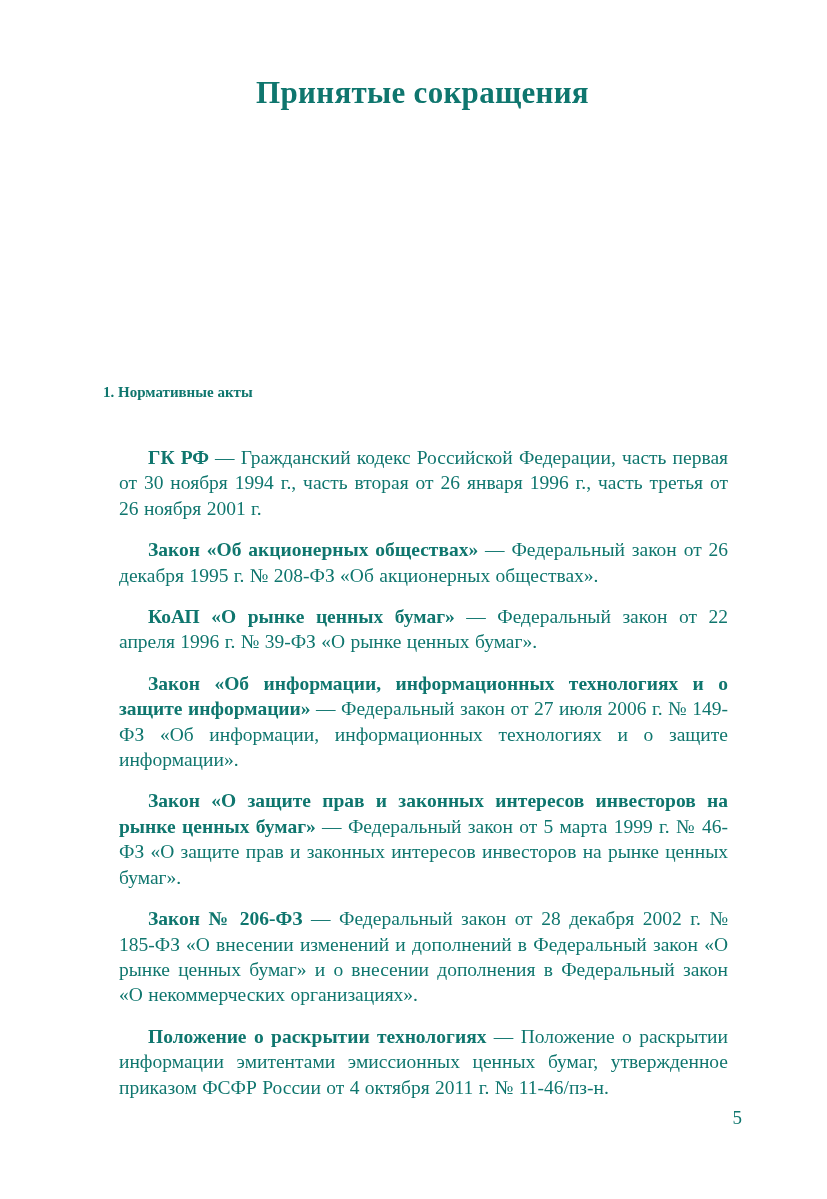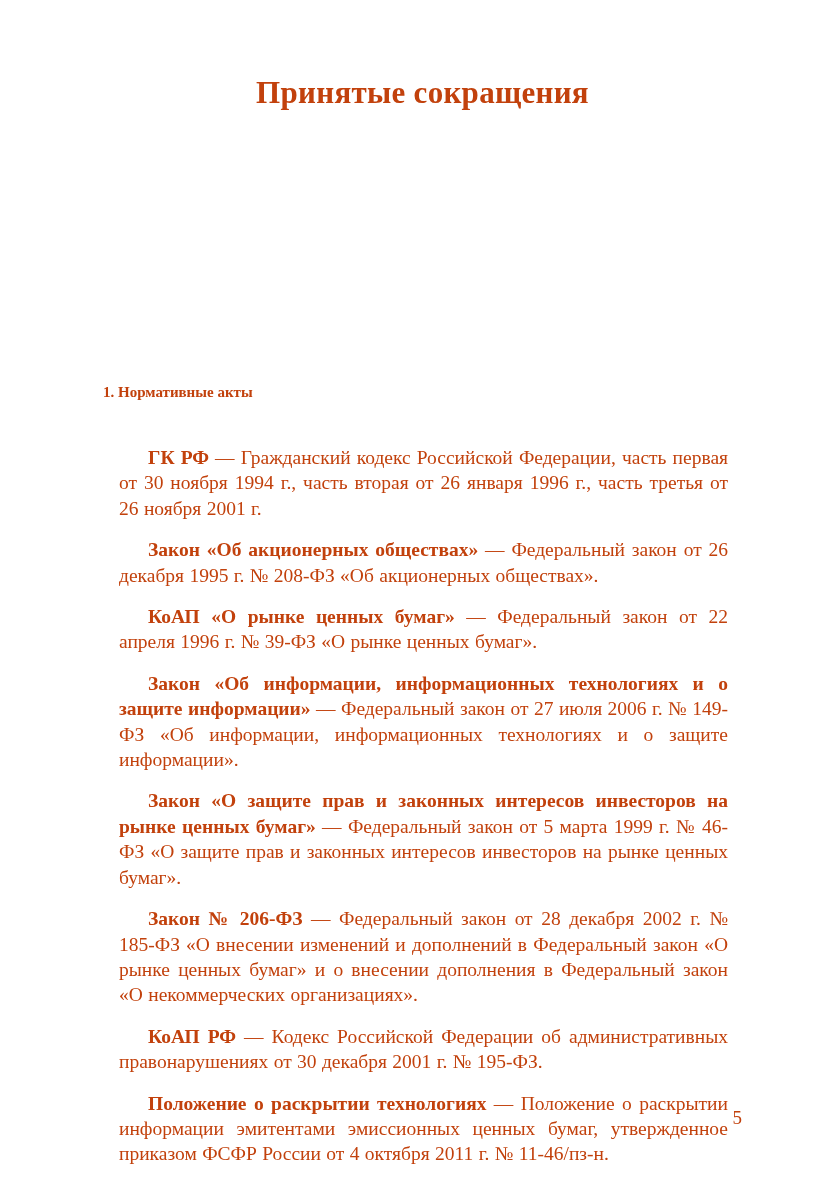--- a/index.html
+++ b/index.html
@@ -7,21 +7,21 @@
     padding: 0;
     background: #ffffff;
   }
   .page {
     position: relative;
     width: 827px;
     height: 1199px;
     background: #ffffff;
     overflow: hidden;
     font-family: "Liberation Serif", "DejaVu Serif", serif;
-    color: #c2410c;
+    color: #0f766e;
   }
   .title {
     position: absolute;
     top: 74px;
     left: 102px;
     width: 641px;
     margin: 0;
     text-align: center;
     font-size: 31px;
     font-weight: bold;
@@ -74,19 +74,18 @@
 
   <h2 class="section-heading">1. Нормативные акты</h2>
 
   <div class="body-text">
     <p class="para"><span class="term">ГК РФ</span><span> — Гражданский кодекс Российской Федерации, часть первая от 30 ноября 1994 г., часть вторая от 26 января 1996 г., часть третья от 26 ноября 2001 г.</span></p>
     <p class="para"><span class="term">Закон «Об акционерных обществах»</span><span> — Федеральный закон от 26 декабря 1995 г. № 208-ФЗ «Об акционерных обществах».</span></p>
     <p class="para"><span class="term">КоАП «О рынке ценных бумаг»</span><span> — Федеральный закон от 22 апреля 1996 г. № 39-ФЗ «О рынке ценных бумаг».</span></p>
     <p class="para"><span class="term">Закон «Об информации, информационных технологиях и о защите информации»</span><span> — Федеральный закон от 27 июля 2006 г. № 149-ФЗ «Об информации, информационных технологиях и о защите информации».</span></p>
     <p class="para"><span class="term">Закон «О защите прав и законных интересов инвесторов на рынке ценных бумаг»</span><span> — Федеральный закон от 5 марта 1999 г. № 46-ФЗ «О защите прав и законных интересов инвесторов на рынке ценных бумаг».</span></p>
     <p class="para"><span class="term">Закон № 206-ФЗ</span><span> — Федеральный закон от 28 декабря 2002 г. № 185-ФЗ «О внесении изменений и дополнений в Федеральный закон «О рынке ценных бумаг» и о внесении дополнения в Федеральный закон «О некоммерческих организациях».</span></p>
-    <p class="para"><span class="term">КоАП РФ</span><span> — Кодекс Российской Федерации об административных правонарушениях от 30 декабря 2001 г. № 195-ФЗ.</span></p>
     <p class="para"><span class="term">Положение о раскрытии технологиях</span><span> — Положение о раскрытии информации эмитентами эмиссионных ценных бумаг, утвержденное приказом ФСФР России от 4 октября 2011 г. № 11-46/пз-н.</span></p>
   </div>
 
   <div class="page-number">5</div>
 
 </div>
 
 </body></html>

